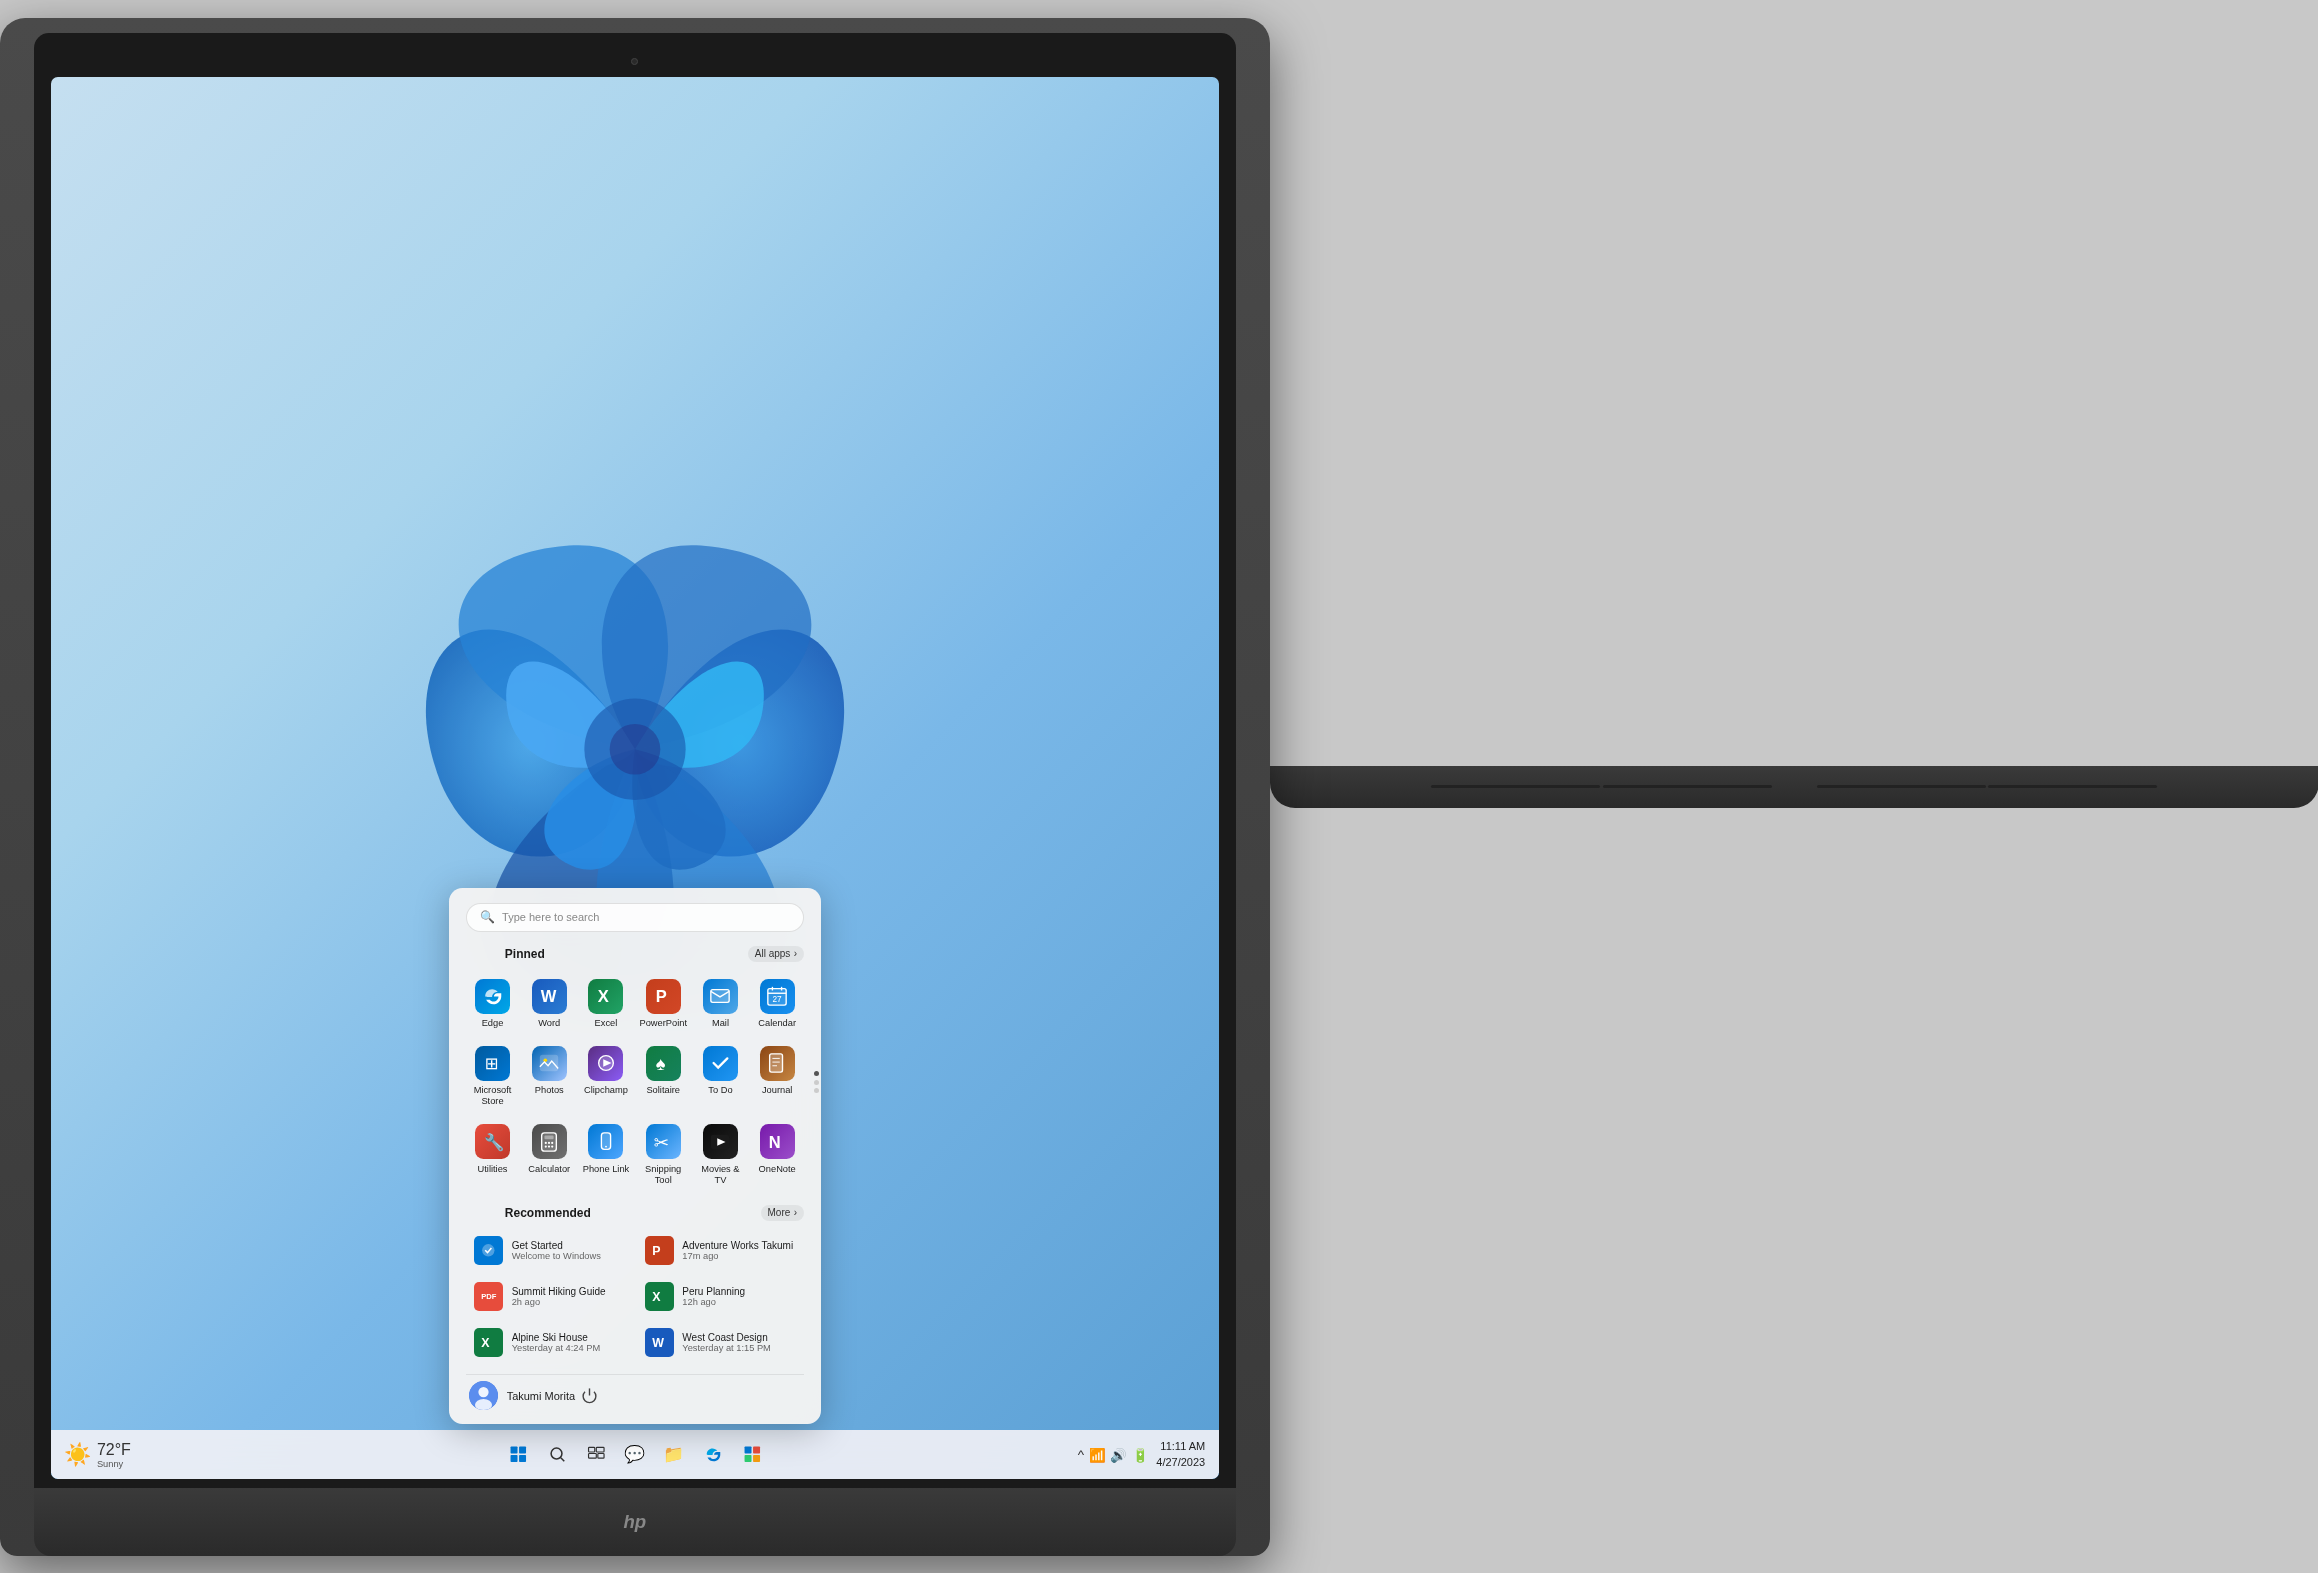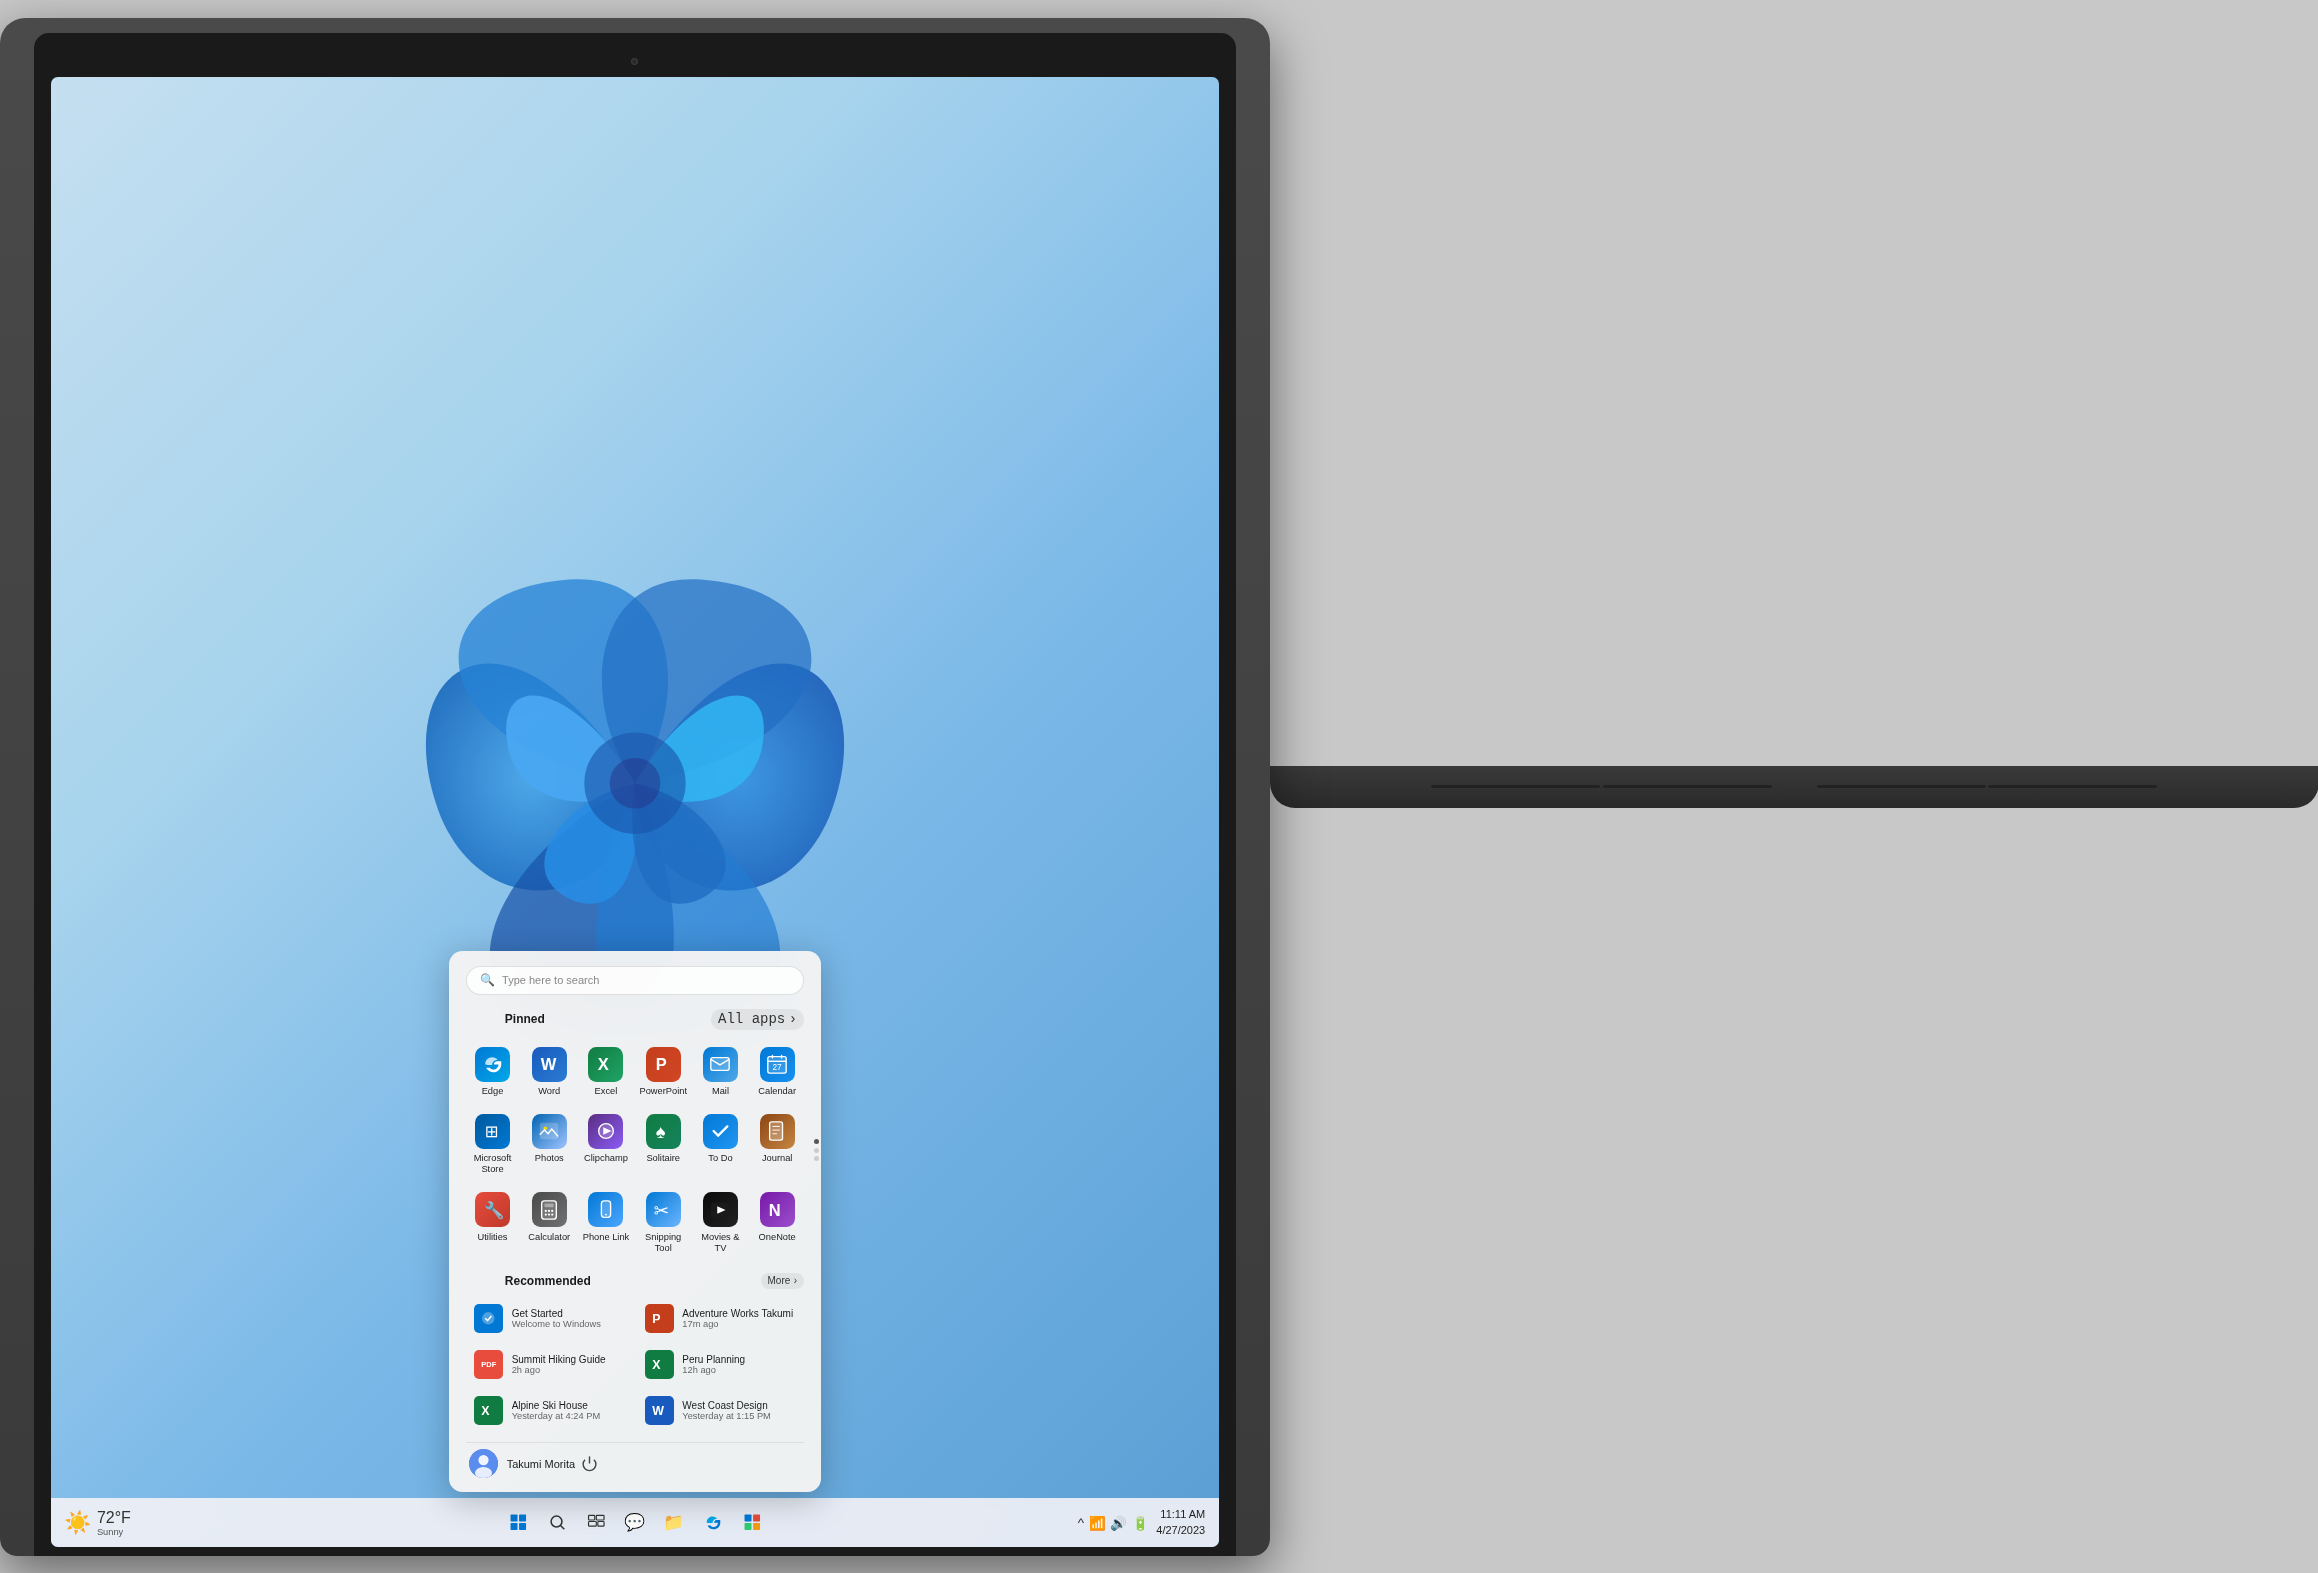--- a/index.html
+++ b/index.html
@@ -183,27 +183,26 @@
     .section-title {
       font-size: 12px;
       font-weight: 600;
       color: #1a1a1a;
       padding-left: 39px;
     }
     .all-apps-btn {
       display: flex;
       align-items: center;
       gap: 3.4px;
-      font-size: 14px;
+      font-size: 10px;
       color: #333;
       cursor: pointer;
       padding: 2.5px 6.8px;
       border-radius: 10px;
       background: rgba(0,0,0,0.06);
-      font-family: Liberation Mono, monospace;
     }
 
     
     .app-grid {
       display: grid;
       grid-template-columns: repeat(6, 1fr);
       gap: 3.4px;
       margin-bottom: 12px;
     }
 
@@ -845,20 +844,23 @@
             <div>11:11 AM</div>
             <div>4/27/2023</div>
           </div>
         </div>
       </div>
 
     </div>
 
   </div>
 
+  <div class="laptop-bottom">
+    <span class="hp-logo">hp</span>
+  </div>
 
 </div>
 
 <div class="laptop-base">
   <div class="ventilation">
     <div class="vent-line"></div>
     <div class="vent-line"></div>
   </div>
   &nbsp;&nbsp;&nbsp;&nbsp;&nbsp;&nbsp;&nbsp;&nbsp;&nbsp;&nbsp;&nbsp;&nbsp;
   <div class="ventilation">

